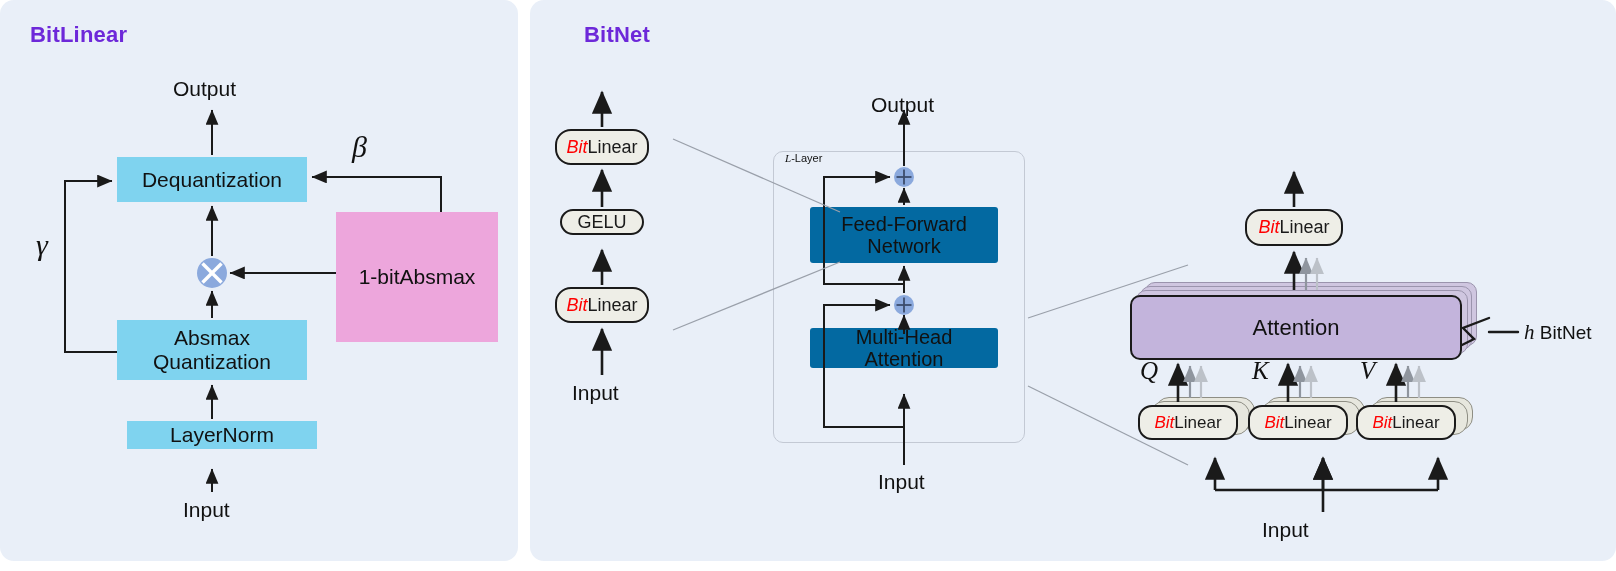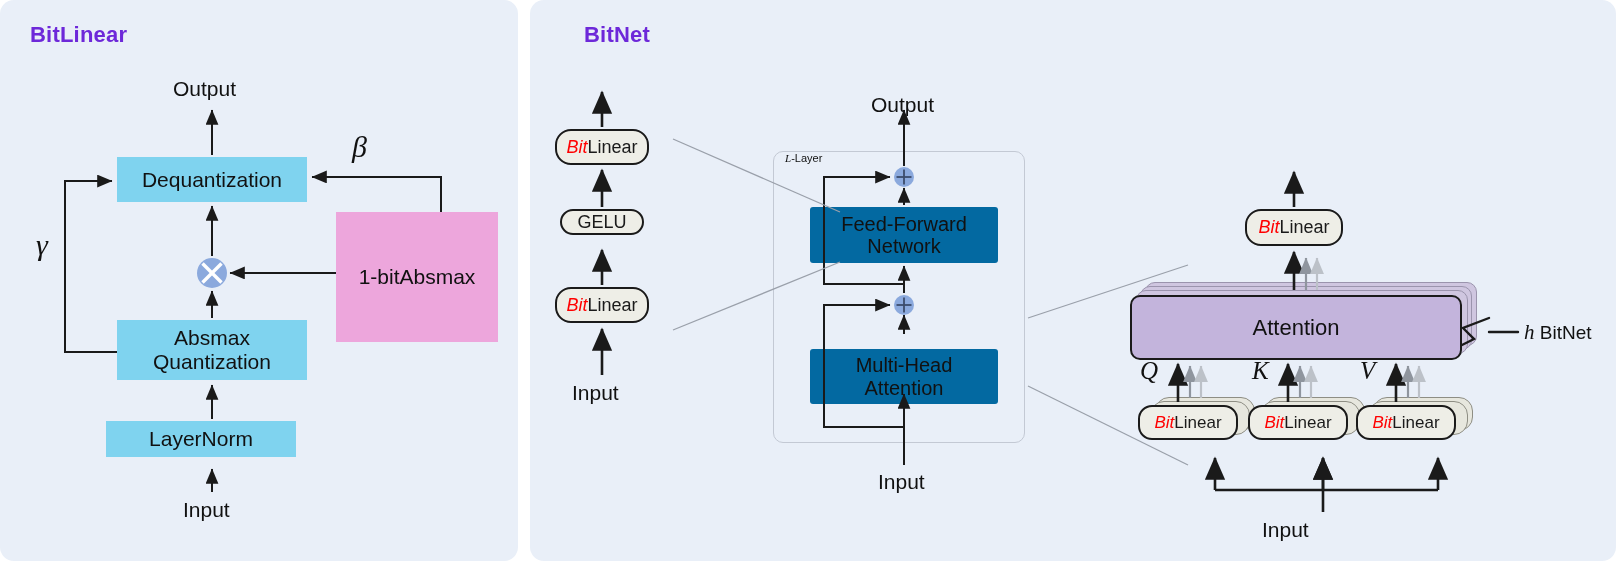--- a/index.html
+++ b/index.html
@@ -52,21 +52,21 @@
 
   <div class="lbl" style="left:173px;top:77px;">Output</div>
 
   <div class="box cyan" style="left:117px;top:157px;width:190px;height:45px;">Dequantization</div>
 
   <div class="box cyan" style="left:117px;top:320px;width:190px;height:60px;flex-direction:column;">
     <span>Absmax</span>
     <span>Quantization</span>
   </div>
 
-  <div class="box cyan" style="left:106px;top:421px;width:190px;height:36px;text-align:right;">LayerNorm</div>
+  <div class="box cyan" style="left:127px;top:421px;width:190px;height:28px;text-align:right;">LayerNorm</div>
 
   <div class="box pinkbox" style="left:336px;top:212px;width:162px;height:130px;flex-direction:row;">
     <span>1-bit</span>
     <span>Absmax</span>
   </div>
 
   <div class="lbl" style="left:183px;top:498px;">Input</div>
 
   <div class="greek" style="left:36px;top:228px;">γ</div>
   <div class="greek" style="left:352px;top:130px;">β</div>
@@ -92,21 +92,21 @@
     <span class="mathit">L</span><span>-Layer</span>
   </div>
 
   <div class="lbl" style="left:871px;top:93px;">Output</div>
 
   <div class="box lav" style="left:810px;top:207px;width:188px;height:56px;flex-direction:column;">
     <span>Feed-Forward</span>
     <span>Network</span>
   </div>
 
-  <div class="box lav" style="left:810px;top:349px;width:188px;height:55px;flex-direction:column;">
+  <div class="box lav" style="left:810px;top:328px;width:188px;height:40px;flex-direction:column;">
     <span>Multi-Head</span>
     <span>Attention</span>
   </div>
 
   <div class="lbl" style="left:878px;top:470px;">Input</div>
 
   <div class="pill" style="left:1245px;top:209px;width:98px;height:37px;">
     <span class="bit">Bit</span>
       <span>Linear</span>
   </div>

